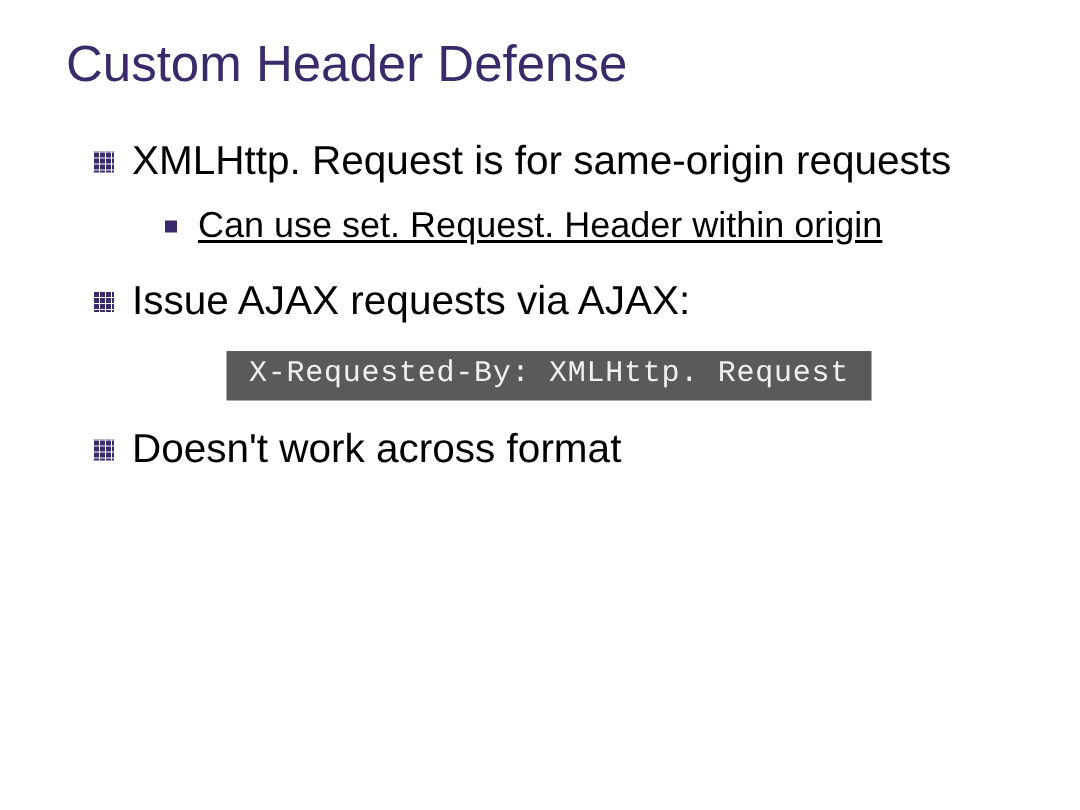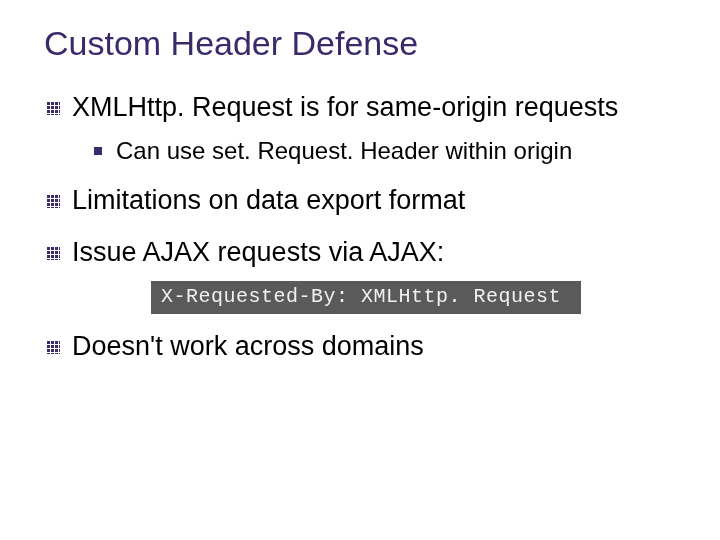--- a/index.html
+++ b/index.html
@@ -20,21 +20,21 @@
   }
   .title {
     font-size: 34px;
     font-weight: 400;
     color: #3a2a6a;
     margin: 0 0 28px 0;
     letter-spacing: 0px;
   }
   ul.level1 {
     list-style: none;
-    margin: 0;
+    margin: 16px;
     padding: 0;
   }
   ul.level1 > li {
     position: relative;
     padding-left: 28px;
     font-size: 27px;
     line-height: 1.25;
     margin-bottom: 12px;
     color: #000000;
   }
@@ -57,20 +57,21 @@
     margin: 10px 0 18px 0;
     padding: 0 0 0 22px;
   }
   ul.level2 > li {
     position: relative;
     padding-left: 22px;
     font-size: 24px;
     line-height: 1.3;
     margin-bottom: 4px;
     color: #000000;
+    text-decoration: underline;
   }
   ul.level2 > li::before {
     content: "";
     position: absolute;
     left: 0;
     top: 12px;
     width: 8px;
     height: 8px;
     background: #3a2a6a;
   }
@@ -78,20 +79,21 @@
     display: block;
     width: 430px;
     margin: 8px auto 16px auto;
     background: #5a5a5a;
     color: #f0f0f0;
     font-family: Consolas, "Courier New", monospace;
     font-size: 20px;
     padding: 4px 10px 6px 10px;
     box-sizing: border-box;
     letter-spacing: 0.5px;
+    text-align: center;
   }
 </style>
 </head>
 <body>
 
 <div class="slide">
 
   <h1 class="title">Custom Header Defense</h1>
 
   <ul class="level1">
@@ -99,32 +101,31 @@
     <li>
       <span>XMLHttp. Request is for same-origin requests</span>
       <ul class="level2">
         <li>
           <span>Can use set. Request. Header within origin</span>
         </li>
       </ul>
     </li>
 
     <li>
-      <span>Limitations on data export format</span>
       <ul class="level2">
       </ul>
     </li>
 
     <li>
       <span>Issue AJAX requests via AJAX:</span>
     </li>
 
   </ul>
 
   <div class="codebox">X-Requested-By: XMLHttp. Request</div>
 
   <ul class="level1">
     <li>
-      <span>Doesn't work across domains</span>
+      <span>Doesn't work across format</span>
     </li>
   </ul>
 
 </div>
 
 </body></html>

